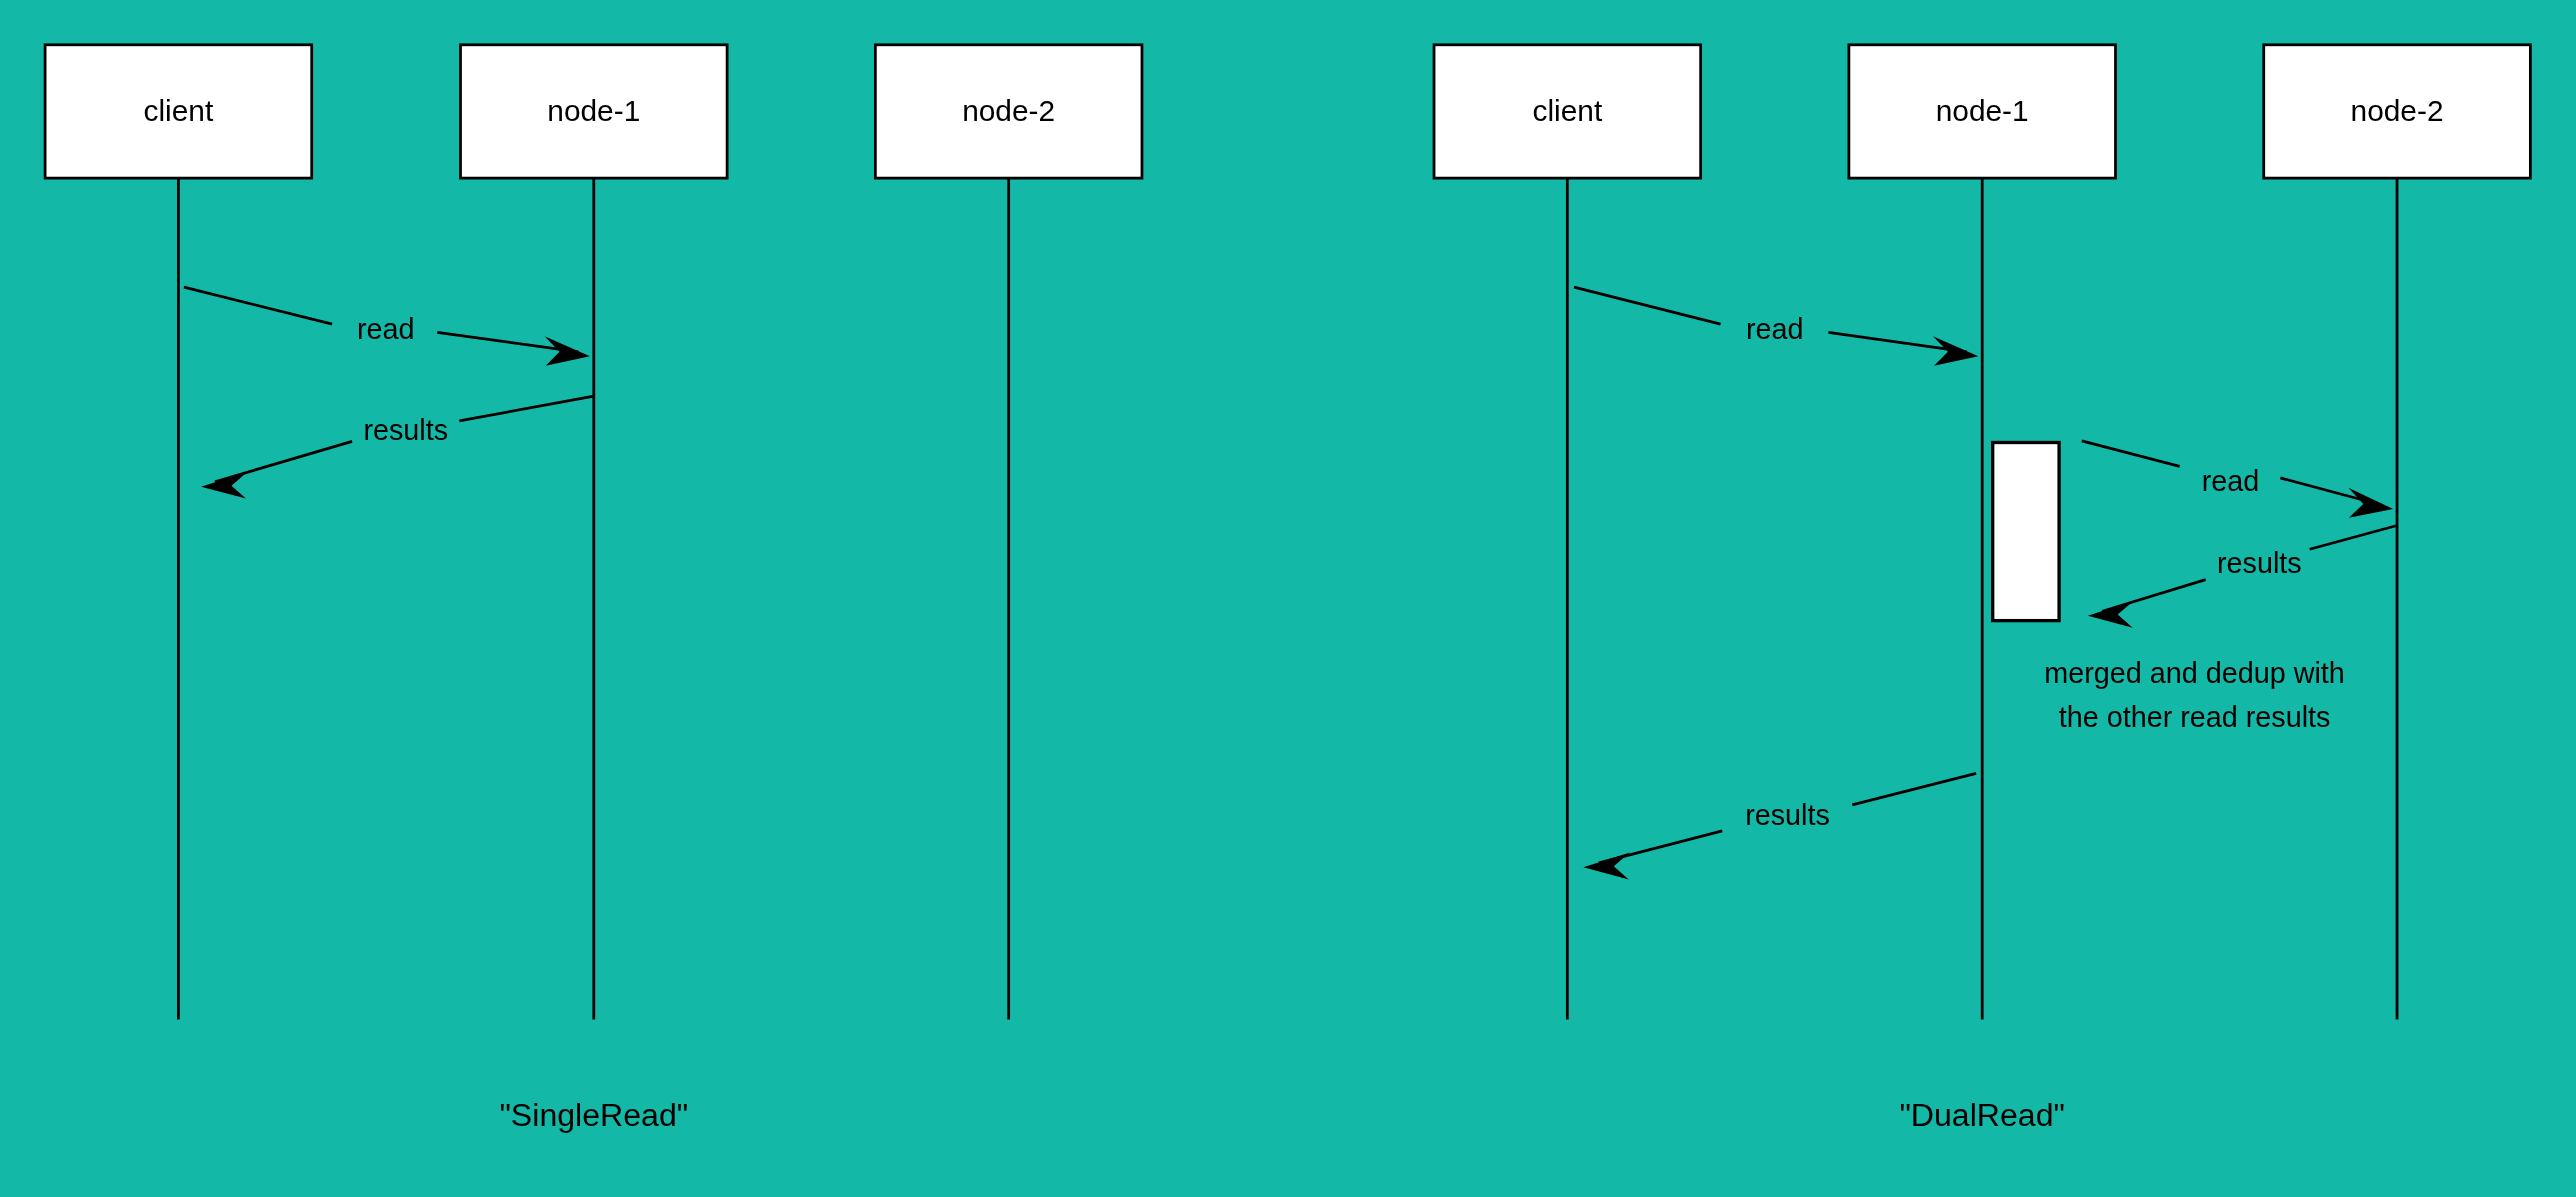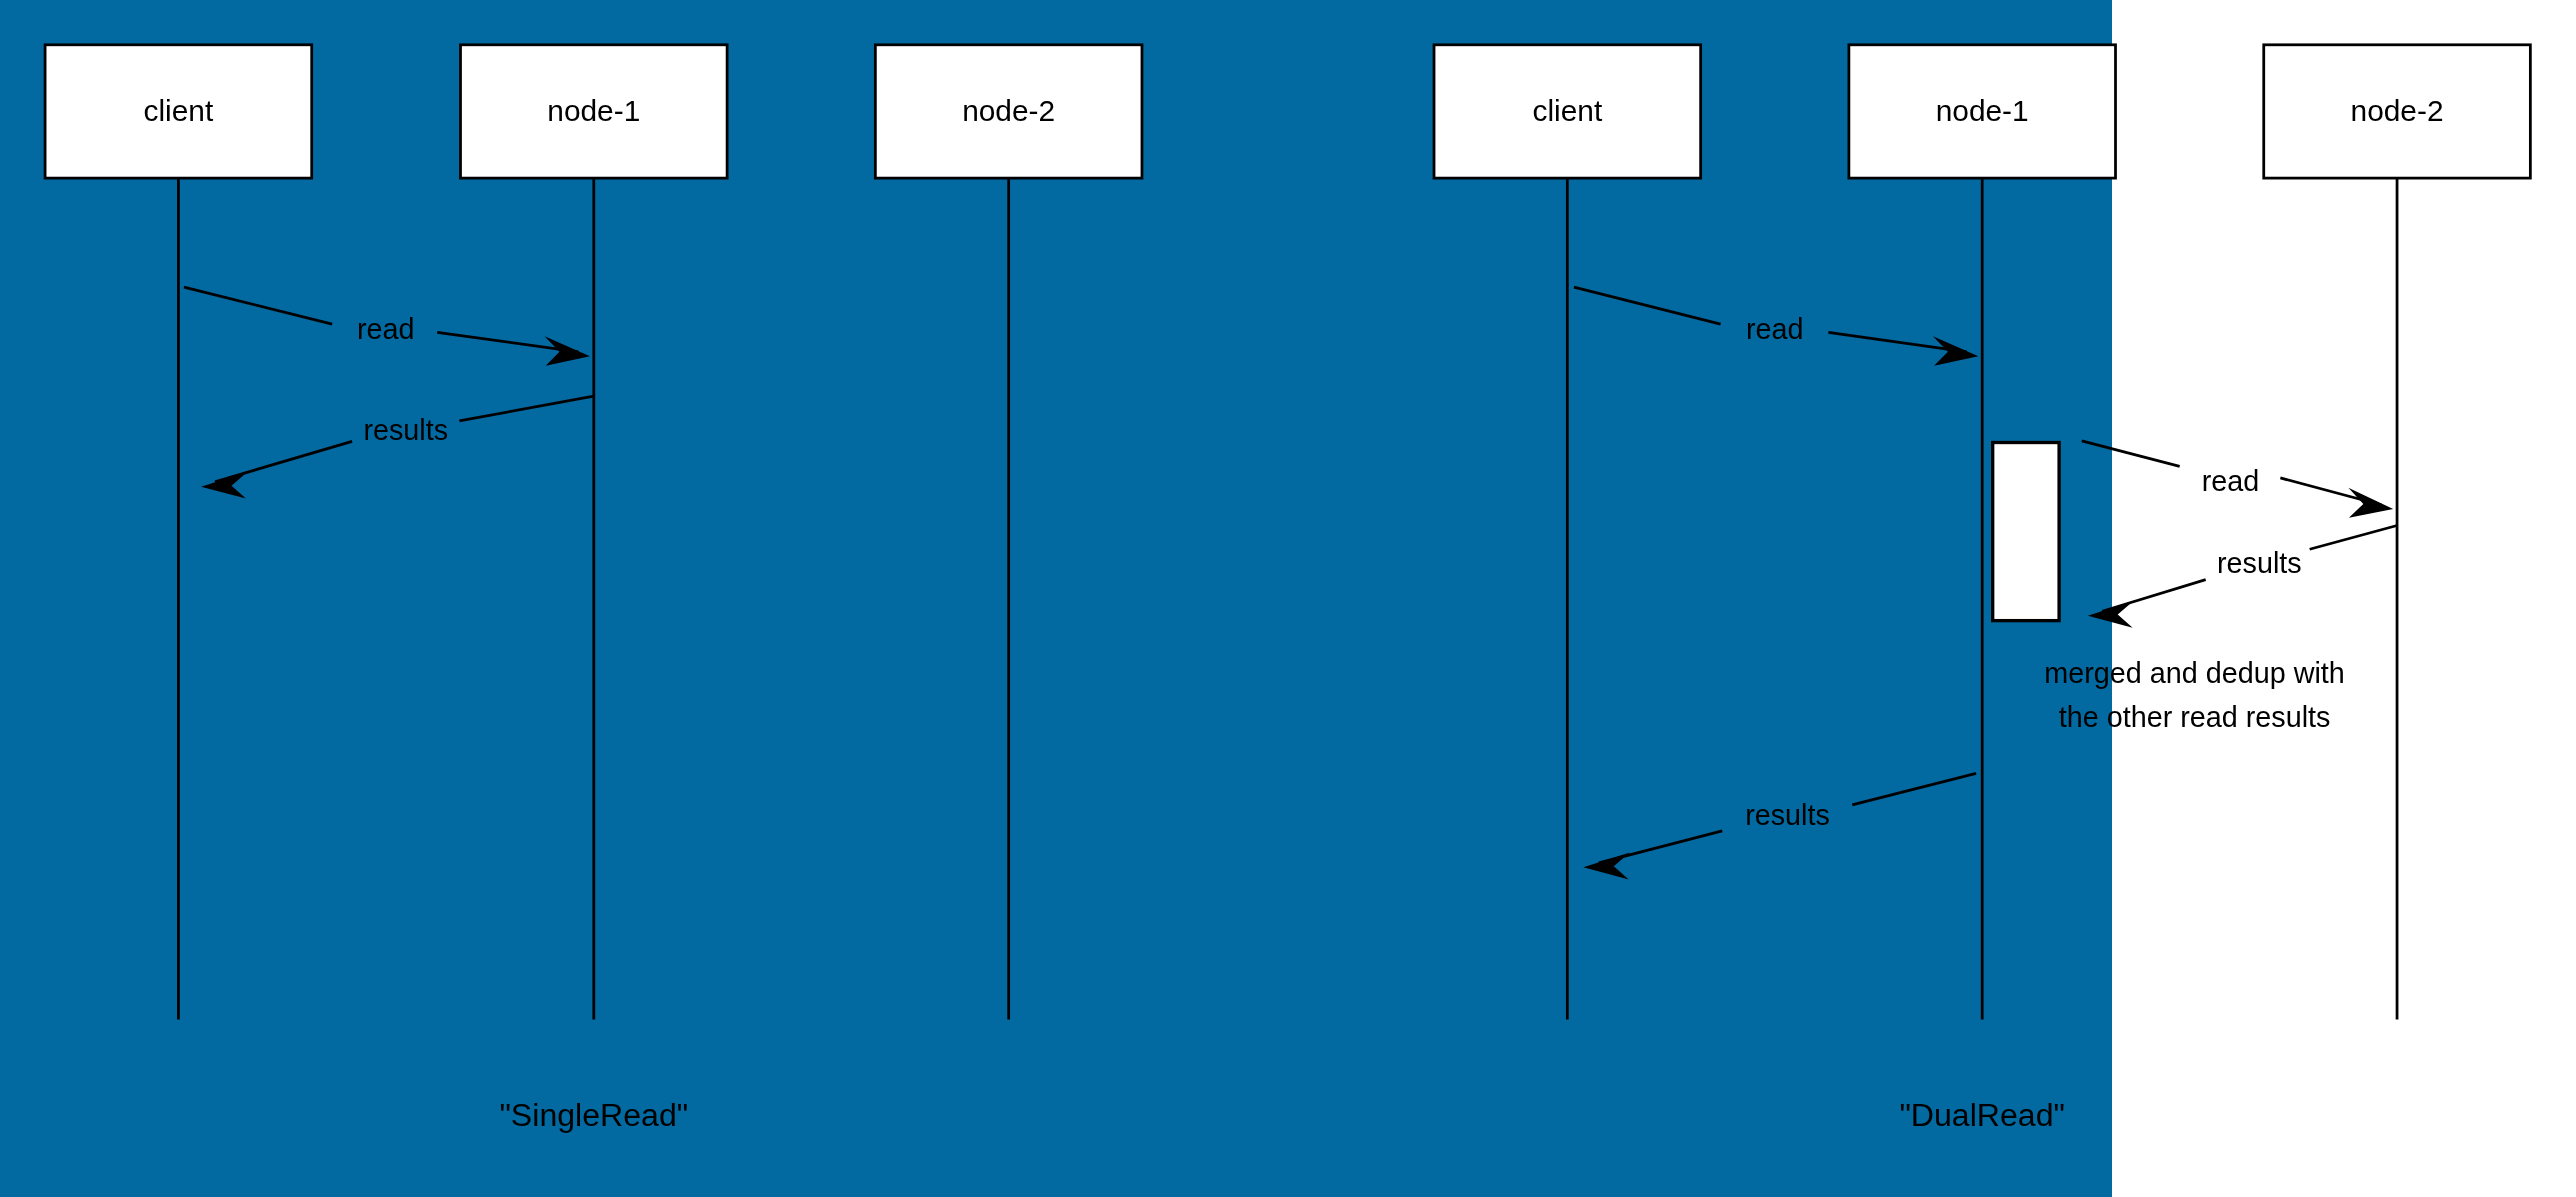--- a/index.html
+++ b/index.html
@@ -9,23 +9,23 @@
   }
   body {
     width: 2576px;
     height: 1197px;
     font-family: "Liberation Sans", sans-serif;
     color: #000000;
     overflow: hidden;
   }
   #stage {
     position: relative;
-    width: 2112px;
+    width: 2576px;
     height: 1197px;
-    background: #0369a1;
+    background: #14b8a6;
   }
   svg.diagram {
     position: absolute;
     left: 0;
     top: 0;
     width: 2576px;
     height: 1197px;
     display: block;
   }
   .lifebox-rect {

